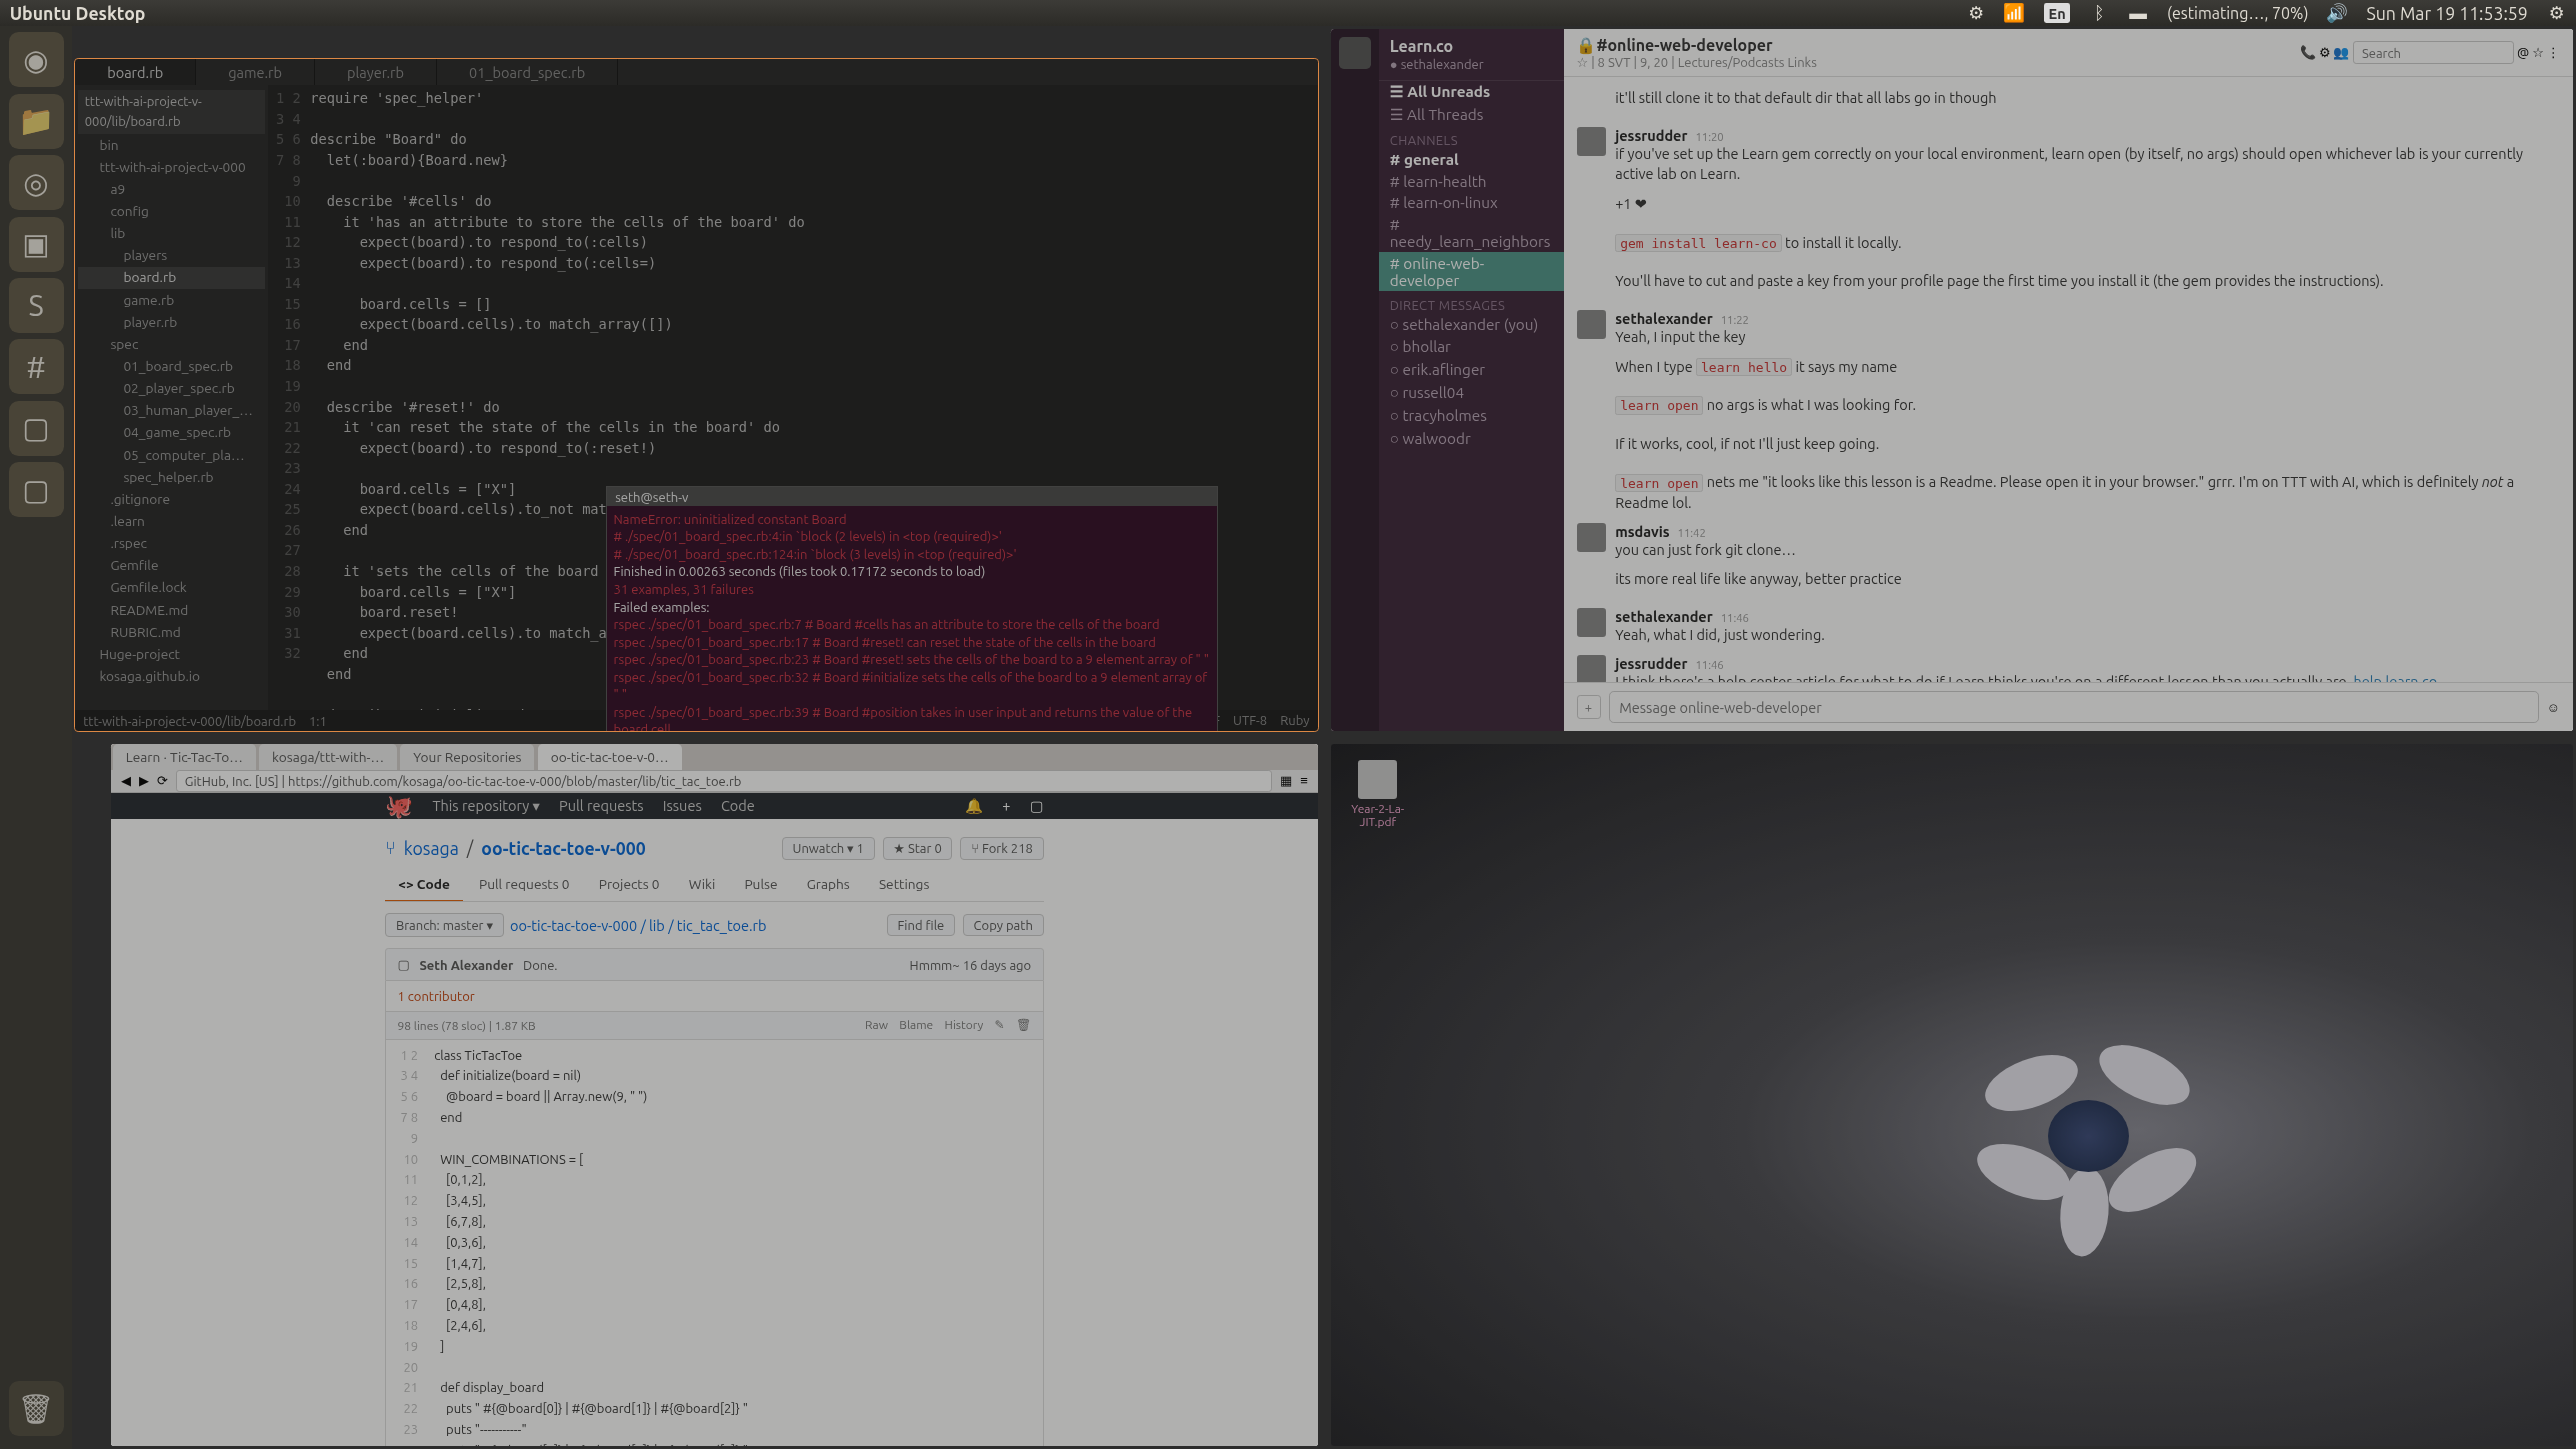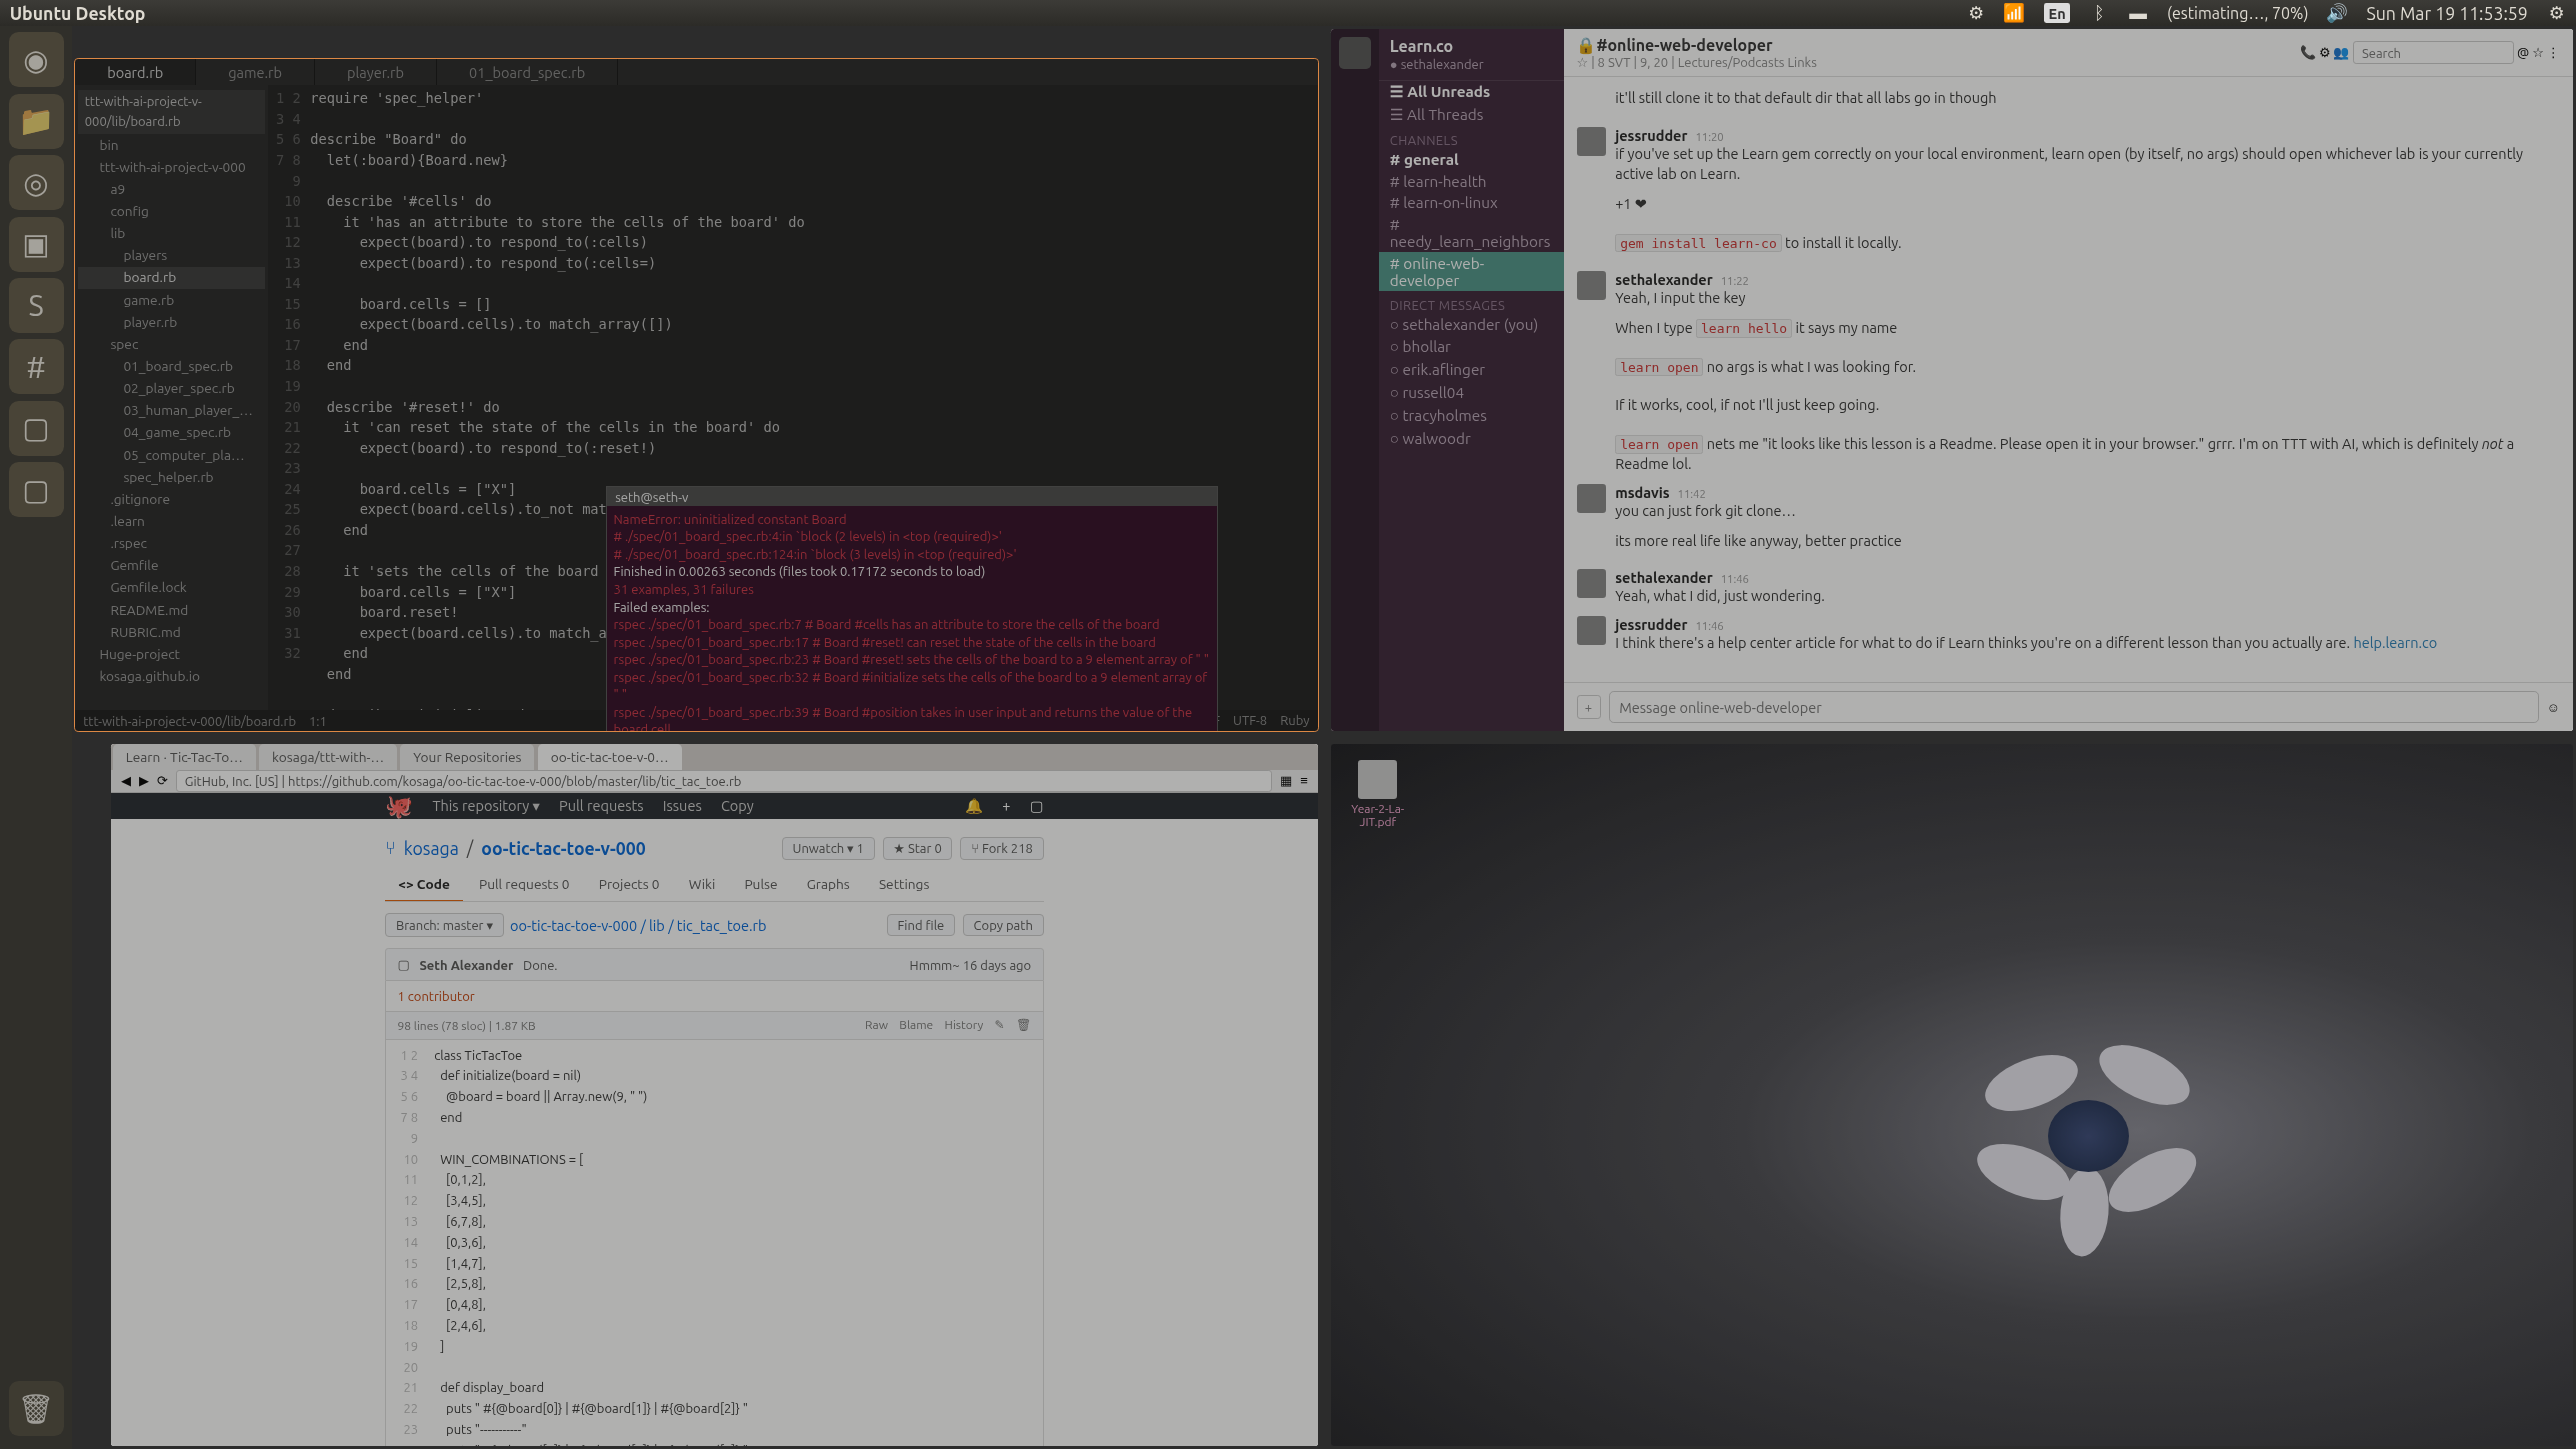--- a/index.html
+++ b/index.html
@@ -383,20 +383,26 @@
                 <div class="msg-text">+1 ❤</div>
               </div>
             </div>
             <div class="msg">
               <div class="msg-avatar" style="visibility: hidden;"></div>
               <div class="msg-body">
                 <div class="msg-text"><span class="code">gem install learn-co</span> to install it locally.</div>
               </div>
             </div>
             <div class="msg">
+              <div class="msg-avatar" style="visibility: hidden;"></div>
+              <div class="msg-body">
+                <div class="msg-text">You'll have to cut and paste a key from your profile page the first time you install it (the gem provides the instructions).</div>
+              </div>
+            </div>
+            <div class="msg">
               <div class="msg-avatar"></div>
               <div class="msg-body">
                 <div class="msg-head">
                   <span class="msg-user">sethalexander</span>
                   <span class="msg-time">11:22</span>
                 </div>
                 <div class="msg-text">Yeah, I input the key</div>
               </div>
             </div>
             <div class="msg">
@@ -484,21 +490,21 @@
       <div class="urlbar-input">GitHub, Inc. [US] | https://github.com/kosaga/oo-tic-tac-toe-v-000/blob/master/lib/tic_tac_toe.rb</div>
       <span>▦</span>
       <span>≡</span>
     </div>
     <div class="github-header">
       <span class="gh-logo">🐙</span>
       <div class="gh-nav" id="gh-nav">
           <span>This repository ▾</span>
           <span>Pull requests</span>
           <span>Issues</span>
-          <span>Copy</span>
+          <span>Code</span>
         </div>
       <span style="margin-left:auto">🔔</span>
       <span>+</span>
       <span>▢</span>
     </div>
     <div class="gh-page">
       <div class="gh-repo-head">
         <span>⑂</span>
         <span>kosaga</span>
         <span class="sep">/</span>

